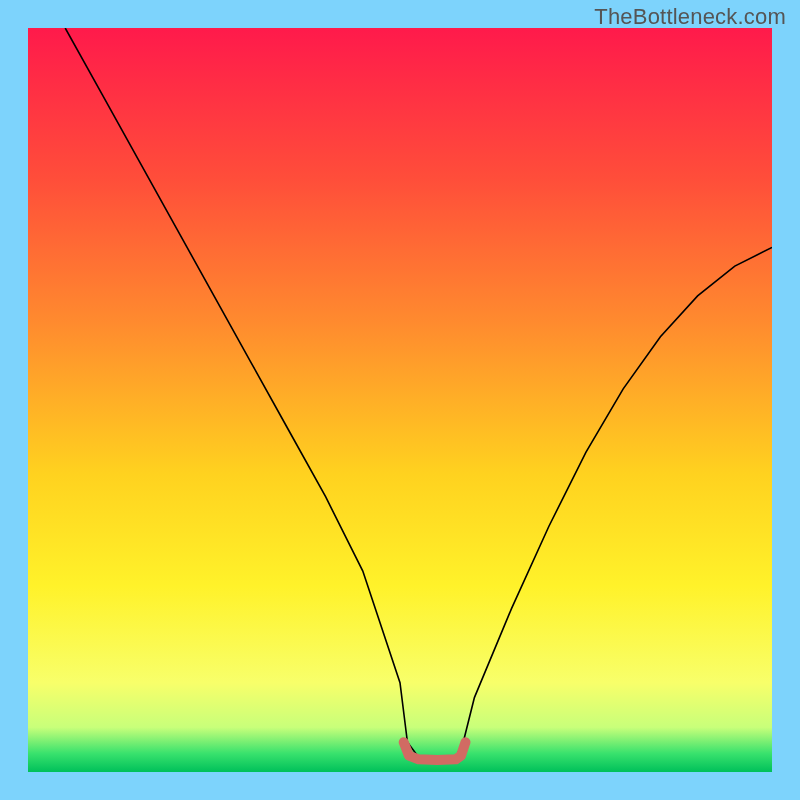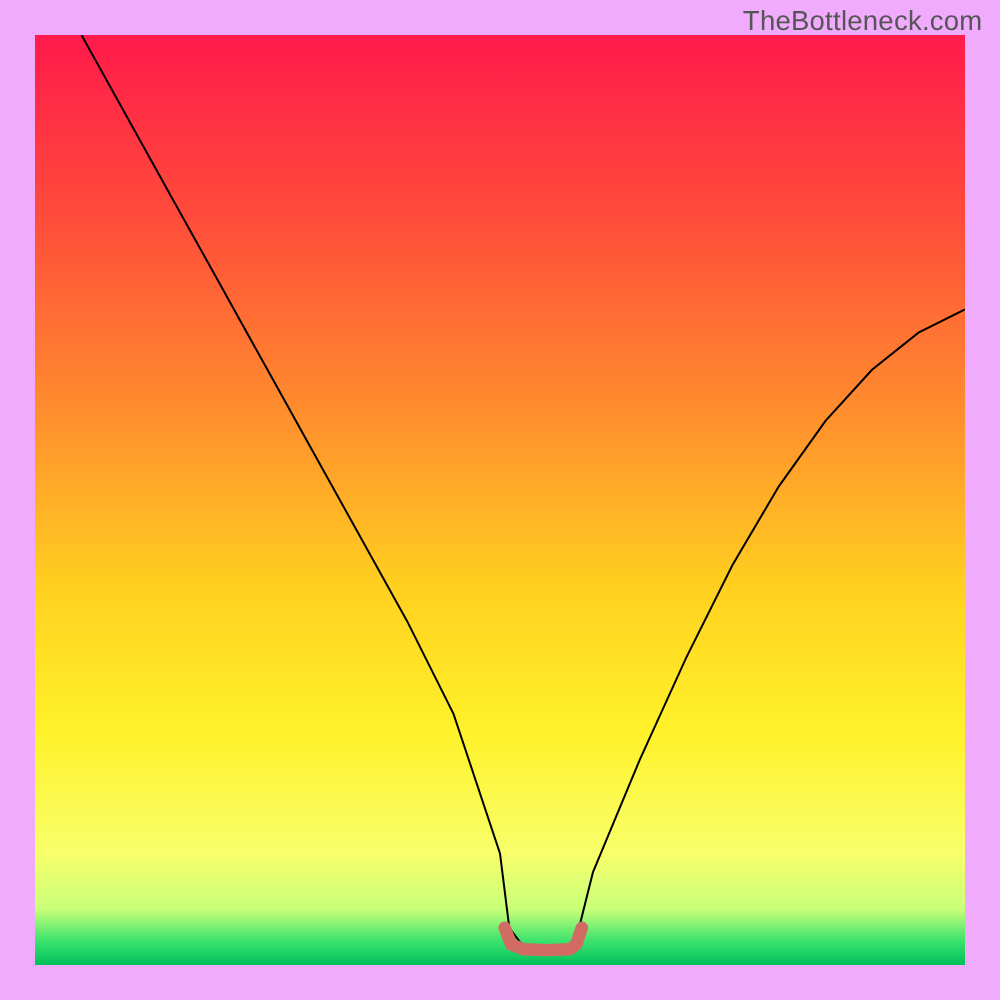--- a/index.html
+++ b/index.html
@@ -8,21 +8,21 @@
     width: 800px;
     height: 800px;
     background: #000;
     font-family: Arial, Helvetica, sans-serif;
     overflow: hidden;
   }
   .frame {
     position: relative;
     width: 800px;
     height: 800px;
-    background: #f0abfc;
+    background: #7dd3fc;
   }
   .watermark {
     position: absolute;
     top: 4px;
     right: 14px;
     color: #555;
     font-size: 22px;
     font-weight: 400;
     letter-spacing: 0.2px;
     z-index: 5;

